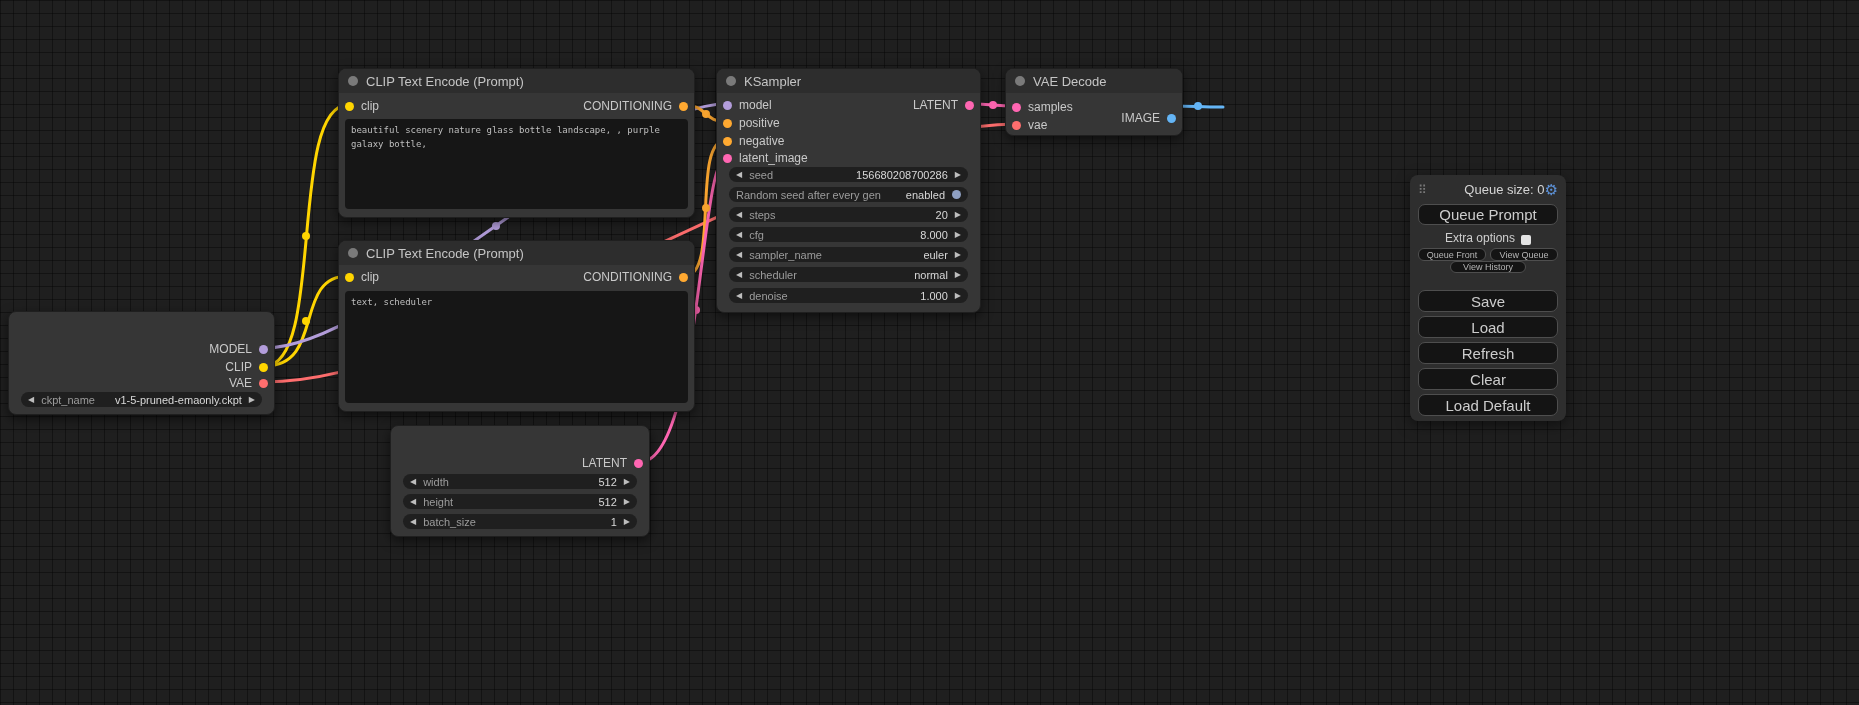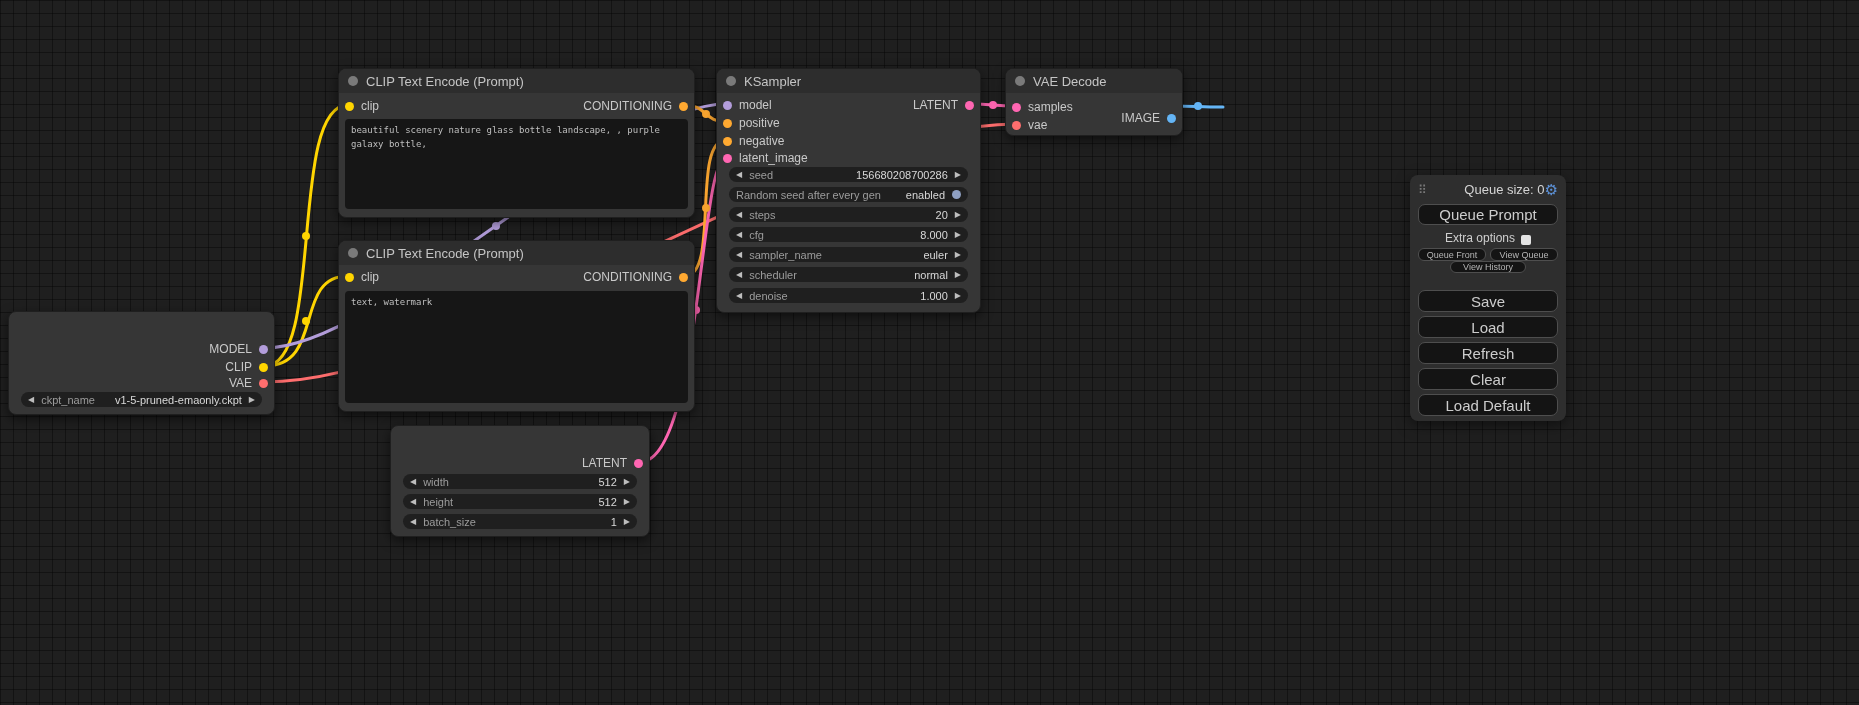--- a/index.html
+++ b/index.html
@@ -117,21 +117,21 @@
       <span>CLIP Text Encode (Prompt)</span>
     </div>
     <div class="slot in" style="top:29px">
       <span class="slot-dot" style="background: rgb(255, 213, 0);"></span>
       <span>clip</span>
     </div>
     <div class="slot out" style="top:29px">
       <span>CONDITIONING</span>
       <span class="slot-dot" style="background: rgb(255, 169, 49);"></span>
     </div>
-    <div class="prompt">text, watermark</div>
+    <div class="prompt">text, scheduler</div>
   </div>
 
   <div class="node" style="left:716px;top:68px;width:265px;height:245px">
     <div class="node-title">
       <span class="node-circle"></span>
       <span>KSampler</span>
     </div>
     <div class="slot in" style="top:29px">
       <span class="slot-dot" style="background: rgb(179, 157, 219);"></span>
       <span>model</span>

